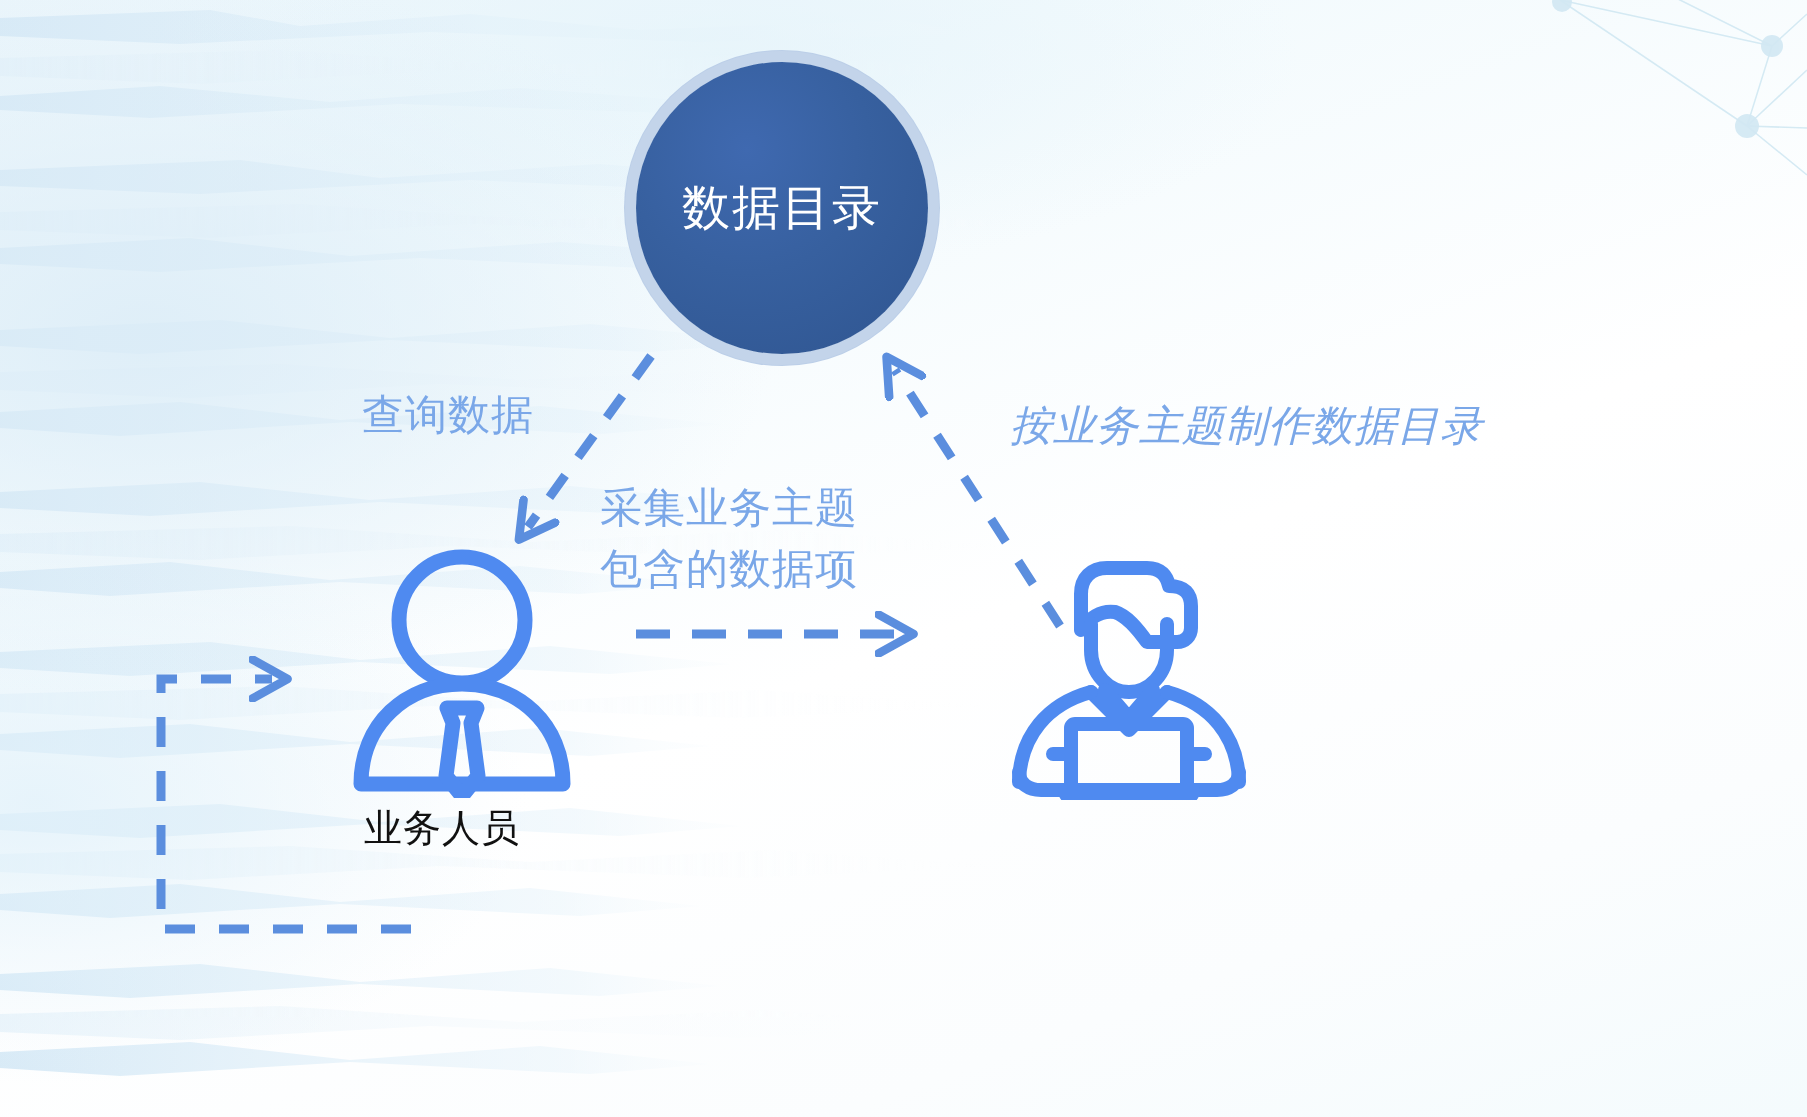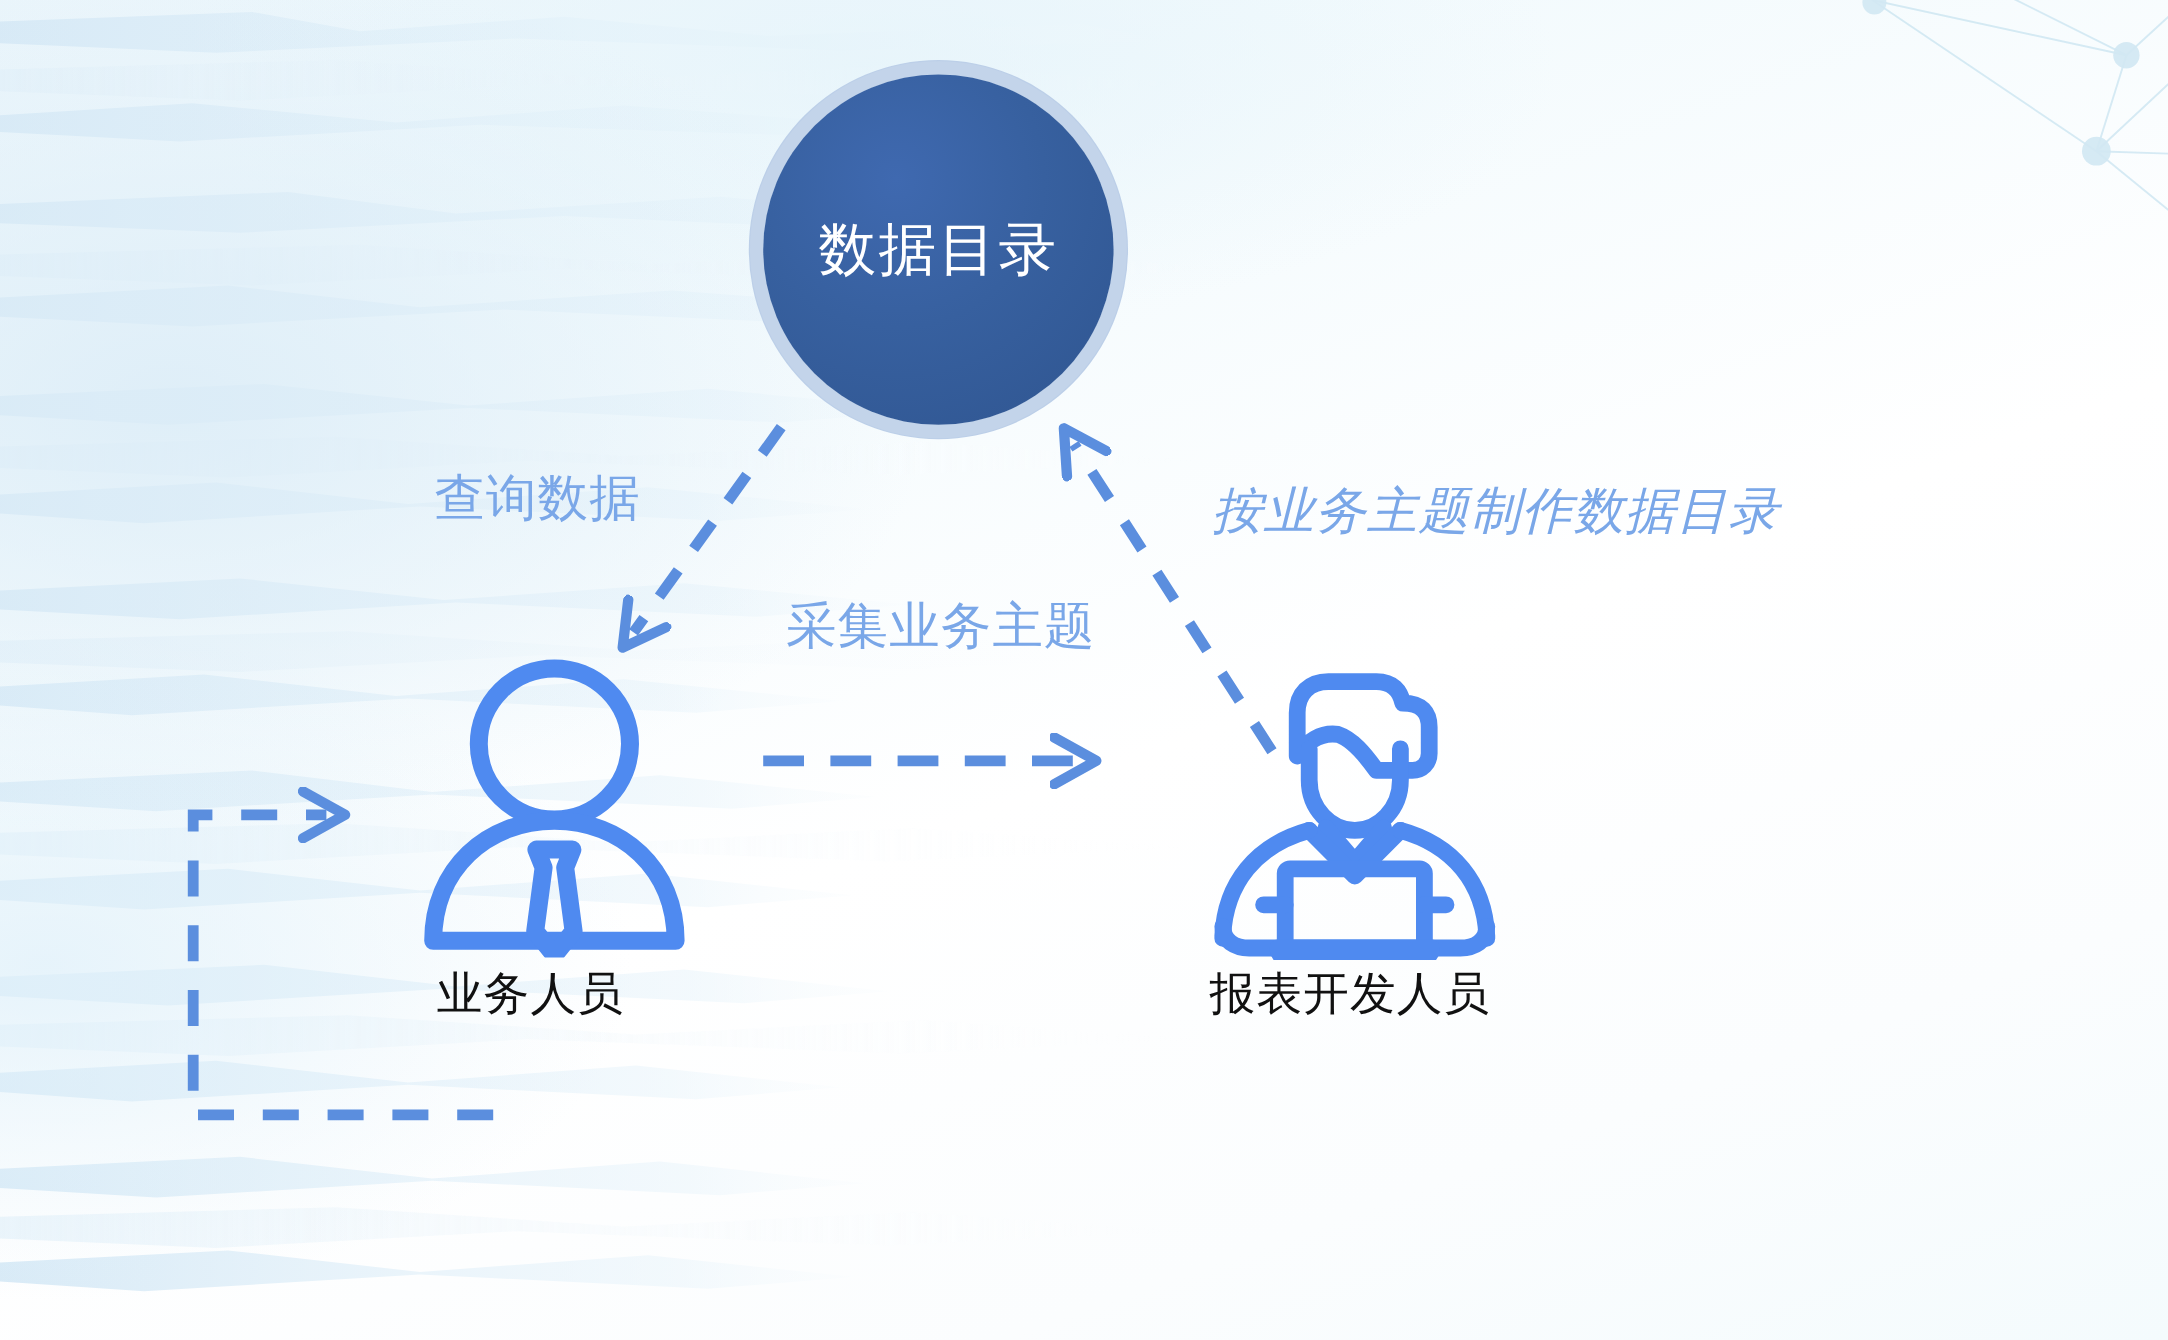--- a/index.html
+++ b/index.html
@@ -57,21 +57,21 @@
   .edge-label {
     position: absolute;
     color: #7aa7e8;
     font-size: 42px;
     white-space: nowrap;
     letter-spacing: 1px;
     line-height: 1.45;
   }
   #label-query      { left: 362px; top: 385px; text-align: center; }
   #label-make       { left: 1010px; top: 396px; font-style: italic; }
-  #label-collect    { left: 655px; top: 478px; text-align: center; margin-top: 14px; }
+  #label-collect    { left: 600px; top: 478px; text-align: center; }
   #label-analysis   { left: 131px; top: 570px; }
 
   
   .actor-label {
     position: absolute;
     color: #111111;
     font-size: 38px;
     white-space: nowrap;
     letter-spacing: 1px;
   }
@@ -184,20 +184,21 @@
   <div id="catalog-node">
     <span class="node-text">数据目录</span>
   </div>
 
   <div class="edge-label" id="label-query">查询数据</div>
 
   <div class="edge-label" id="label-make">按业务主题制作数据目录</div>
 
   <div class="edge-label" id="label-collect">
     <div>采集业务主题</div>
+    <div>包含的数据项</div>
   </div>
 
 
   <div class="actor-icon" id="icon-business">
     <svg width="248" height="250" viewBox="0 0 248 250">
       <g fill="none" stroke="#4f8af0" stroke-width="15" stroke-linecap="round" stroke-linejoin="round">
         <circle cx="124" cy="72" r="63"></circle>
         <path d="M23 236 C23 176 68 136 124 136 C180 136 225 176 225 236 Z"></path>
         <path d="M109 160 L139 160 L133 175 L140 228 L124 248 L108 228 L115 175 Z"></path>
       </g>
@@ -222,15 +223,14 @@
         <path d="M172 160 C216 172 242 204 244 248 L244 250"></path>
         <path d="M24 240 C24 252 34 258 46 258 L74 258"></path>
         <path d="M244 240 C244 252 234 258 222 258 L194 258"></path>
 
         <rect x="76" y="192" width="116" height="66" rx="4"></rect>
         <path d="M58 222 L76 222 M192 222 L210 222"></path>
         <path d="M70 258 L198 258 C198 266 190 268 182 268 L86 268 C78 268 70 266 70 258 Z"></path>
       </g>
     </svg>
   </div>
-  <div class="actor-label" id="label-developer">报表开发人员</div>
 
 </div>
 
 </body></html>

